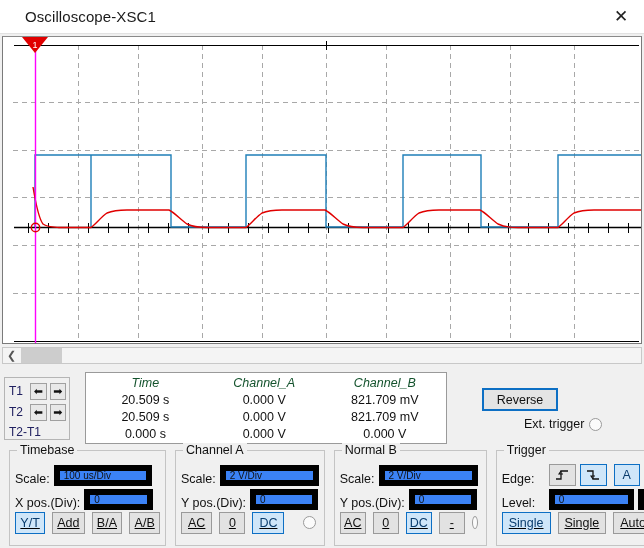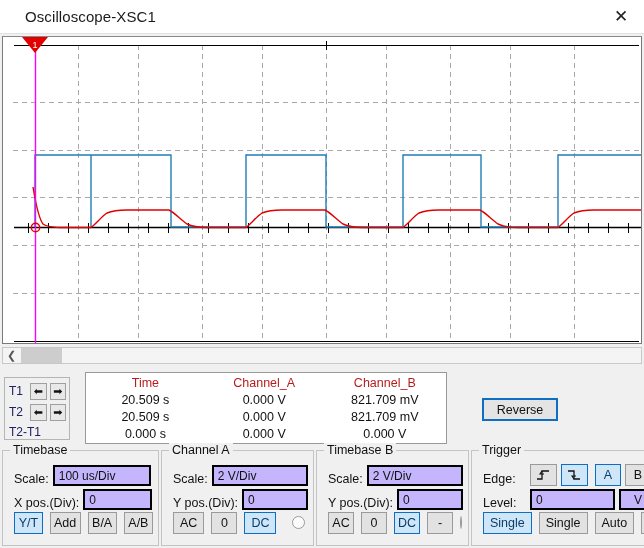--- a/index.html
+++ b/index.html
@@ -130,21 +130,21 @@
     font-size: 12.5px;
     color: #111;
   }
   table.meas td, table.meas th {
     text-align: center;
     font-weight: normal;
     padding: 0;
     height: 17px;
     line-height: 17px;
   }
-  table.meas th { color: #b91c1c; }
+  table.meas th { color: #14532d; font-style: italic; }
   table.meas td.c0, table.meas th.c0 { width: 33%; }
   table.meas td.c1, table.meas th.c1 { width: 33%; }
   table.meas td.c2, table.meas th.c2 { width: 34%; }
 
   .side-btns {
     width: 178px;
     position: relative;
     padding-left: 10px;
     padding-top: 3px;
   }
@@ -175,21 +175,22 @@
   
   .controls {
     flex: 1 1 auto;
     display: flex;
     padding: 2px 2px 2px 2px;
     gap: 2px;
   }
   .group {
     border: 1px solid #c4c4c4;
     position: relative;
-    padding: 11px 5px 3px 11px;
+    padding: 11px 5px 3px 5px;
+    margin-left: 7px;
   }
   .group > .legend {
     position: absolute;
     top: -8px; left: 7px;
     background: #f0f0f0;
     padding: 0 3px;
     font-size: 12.5px;
     color: #111;
   }
   .g-timebase { width: 157px; }
@@ -197,31 +198,31 @@
   .g-chan-b  { width: 153px; }
   .g-trigger { flex: 1 1 auto; }
 
   .ctl-row {
     display: flex; align-items: flex-end;
     height: 24px;
     gap: 4px;
   }
   .ctl-lbl { font-size: 12.5px; color: #111; white-space: nowrap; }
   .txtfield {
-    border: 2px solid #000000;
-    background: #c4b5fd;
+    border: 6px solid #000000;
+    background: #3b82f6;
     height: 21px;
-    font-size: 12px;
+    font-size: 10px;
     color: #111;
     display: flex; align-items: center;
     padding-left: 4px;
     overflow: hidden;
     white-space: nowrap;
   }
-  .btn-row { display: flex; gap: 7px; align-items: center; height: 25px; }
+  .btn-row { display: flex; gap: 7px; align-items: center; height: 25px; text-decoration: underline; }
   .sbtn {
     background: #e2e2e2;
     border: 1px solid #9a9a9a;
     height: 22px;
     min-width: 26px;
     padding: 0 6px;
     font-size: 12.5px;
     color: #111;
     display: flex; align-items: center; justify-content: center;
   }
@@ -412,20 +413,24 @@
             <td class="c0">0.000 s</td>
             <td class="c1">0.000 V</td>
             <td class="c2">0.000 V</td>
           </tr>
         </tbody>
       </table>
     </div>
 
     <div class="side-btns">
       <div class="btn-wide focus">Reverse</div>
+      <div class="ext-trig-row">
+        <span>Ext. trigger</span>
+        <span class="radio"></span>
+      </div>
     </div>
   </div>
 
   <div class="controls">
 
     <div class="group g-timebase">
       <div class="legend">Timebase</div>
       <div class="ctl-row">
         <span class="ctl-lbl">Scale:</span>
         <span class="txtfield" style="width:98px;">100 us/Div</span>
@@ -454,21 +459,21 @@
       </div>
       <div class="btn-row">
         <span class="sbtn">AC</span>
         <span class="sbtn">0</span>
         <span class="sbtn sel">DC</span>
         <span class="radio spacer-dot"></span>
       </div>
     </div>
 
     <div class="group g-chan-b">
-      <div class="legend">Timebase B</div>
+      <div class="legend">Normal B</div>
       <div class="ctl-row">
         <span class="ctl-lbl">Scale:</span>
         <span class="txtfield" style="width:99px;">2  V/Div</span>
       </div>
       <div class="ctl-row">
         <span class="ctl-lbl">Y pos.(Div):</span>
         <span class="txtfield" style="width:68px;">0</span>
       </div>
       <div class="btn-row">
         <span class="sbtn">AC</span>

